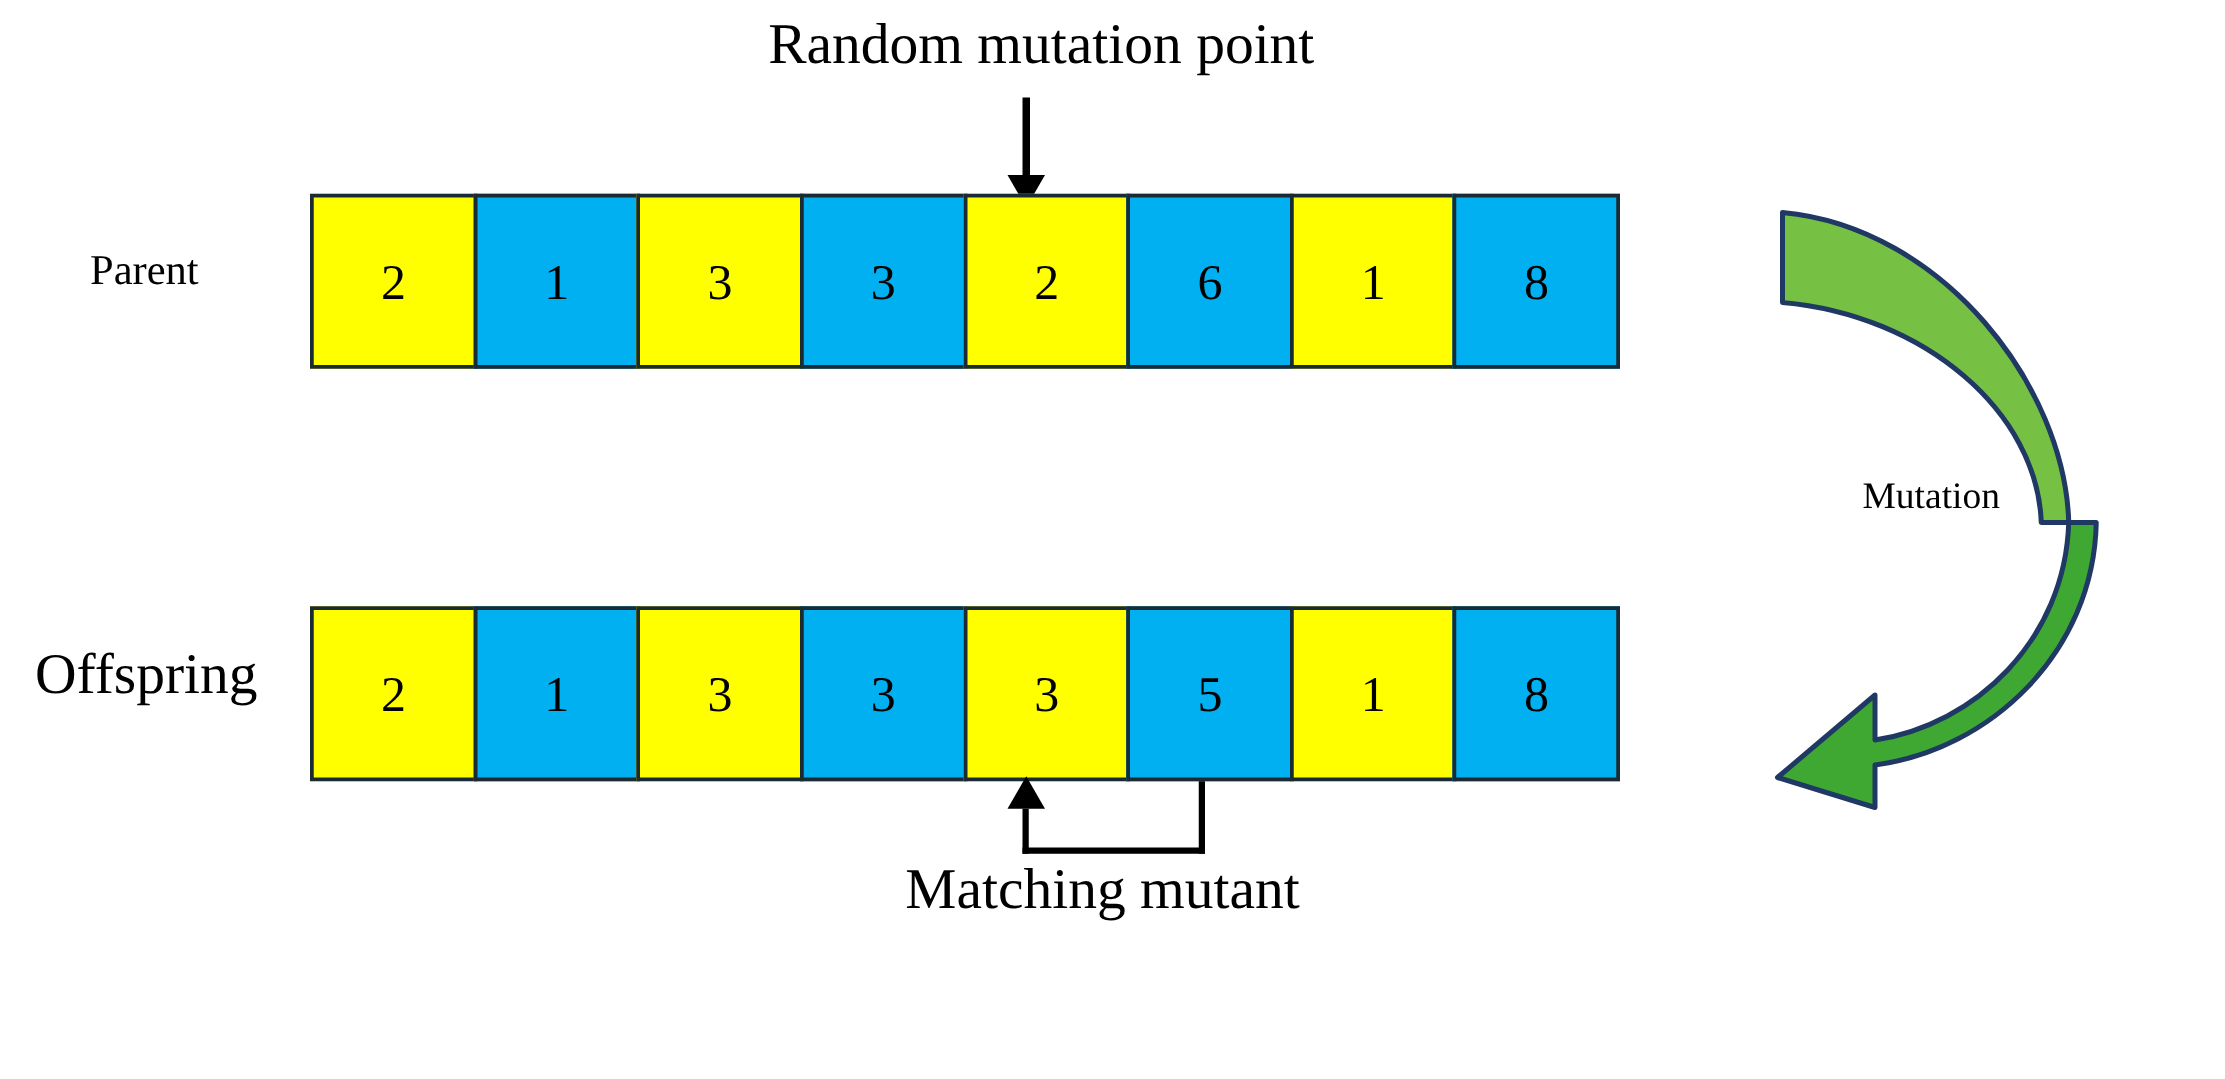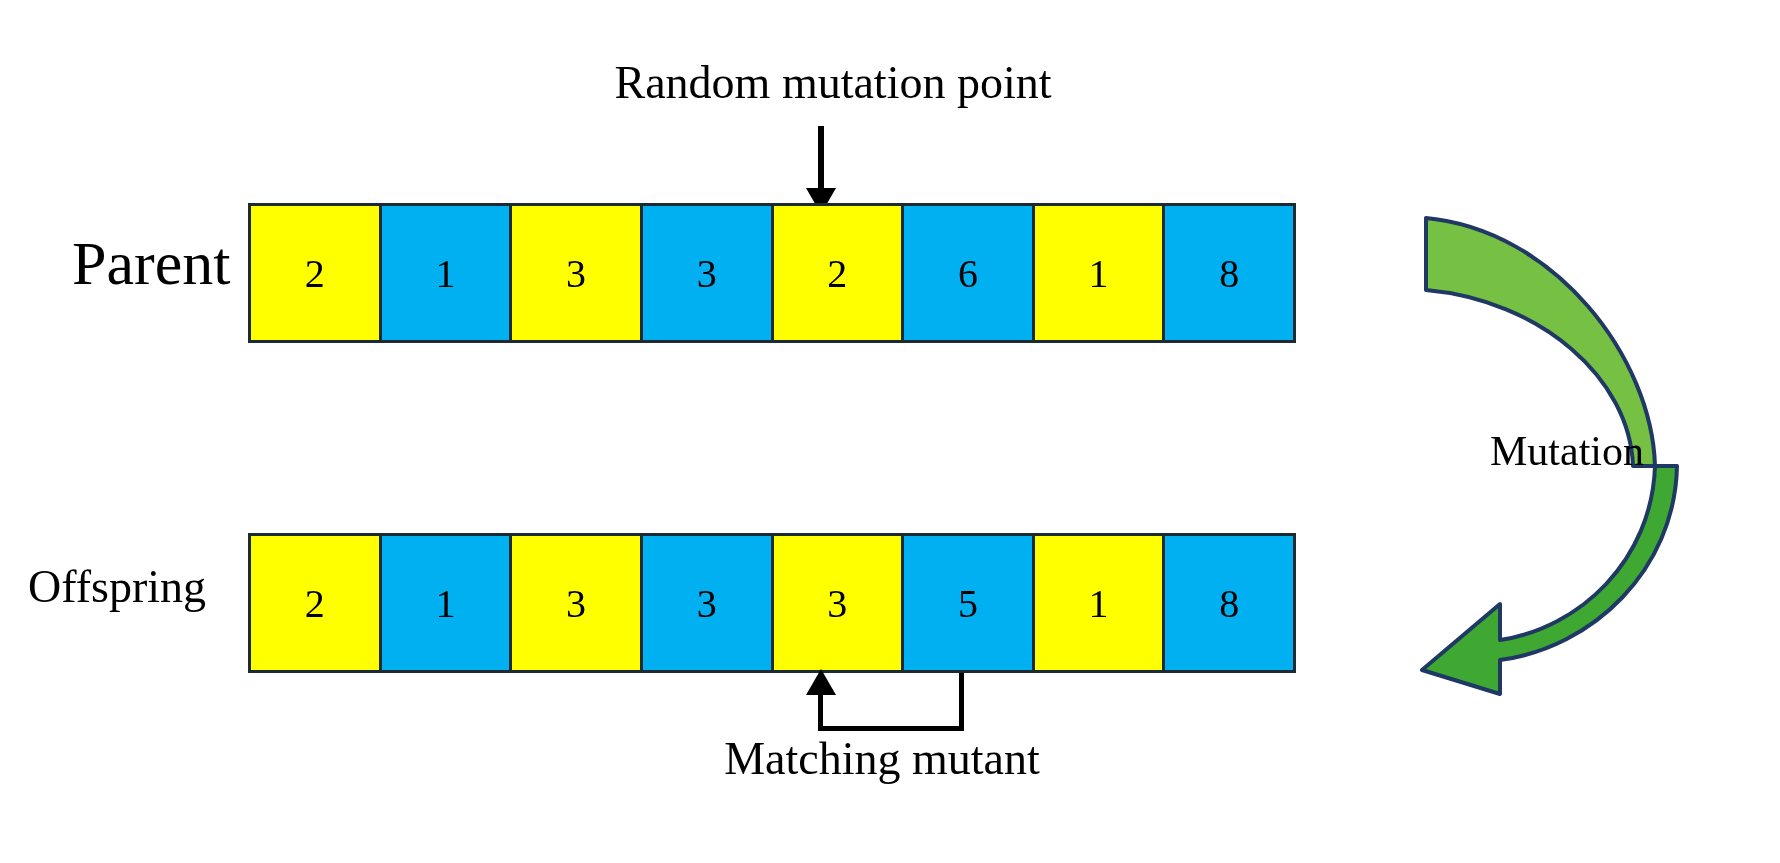--- a/index.html
+++ b/index.html
@@ -13,21 +13,20 @@
     height: 863px;
     position: relative;
     overflow: hidden;
     font-family: "Liberation Serif", "DejaVu Serif", serif;
     color: #000000;
   }
 
   .stage {
     position: absolute;
     inset: 0;
-    margin-top: 48px;
   }
 
   
   .label {
     position: absolute;
     white-space: nowrap;
     color: #000;
     line-height: 1;
   }
 
@@ -44,34 +43,34 @@
     left: 0;
     top: 688px;
     width: 1780px;
     text-align: center;
     font-size: 46px;
     transform: translateX(-8px);
   }
 
   #parent-label {
     left: 72px;
-    top: 184px;
-    font-size: 62px;
+    top: 200px;
+    font-size: 34px;
   }
 
   #offspring-label {
     left: 28px;
     top: 516px;
     font-size: 46px;
   }
 
   #mutation-label {
     left: 1490px;
     top: 382px;
-    font-size: 42px;
+    font-size: 30px;
   }
 
   
   .chromosome {
     position: absolute;
     display: flex;
     left: 248px;
     width: 1048px;
     height: 140px;
     box-sizing: border-box;

